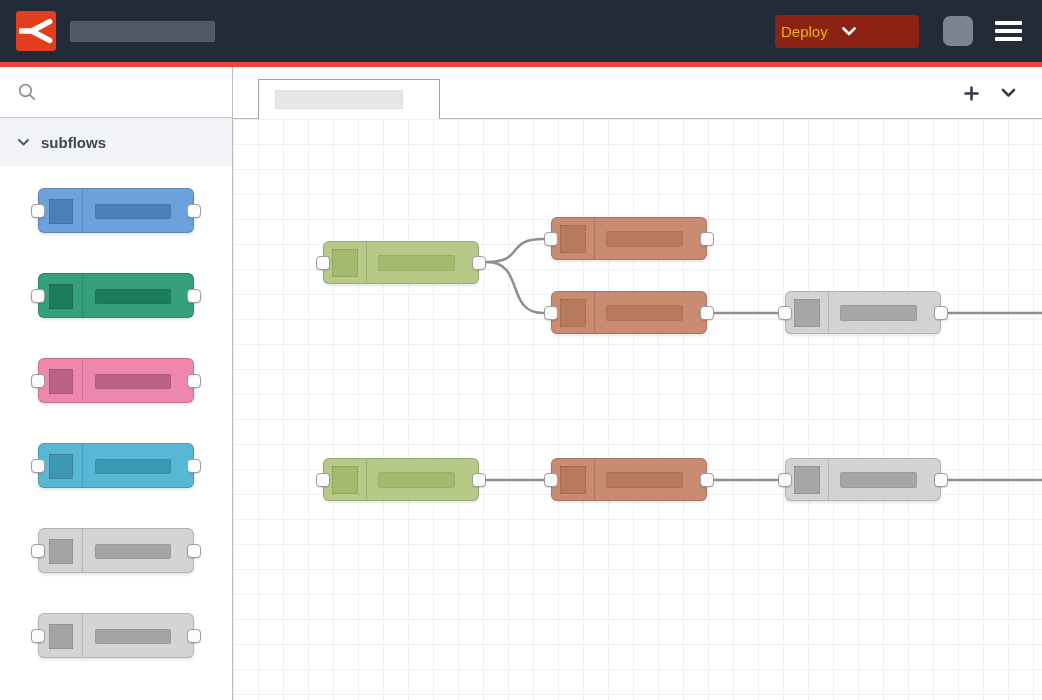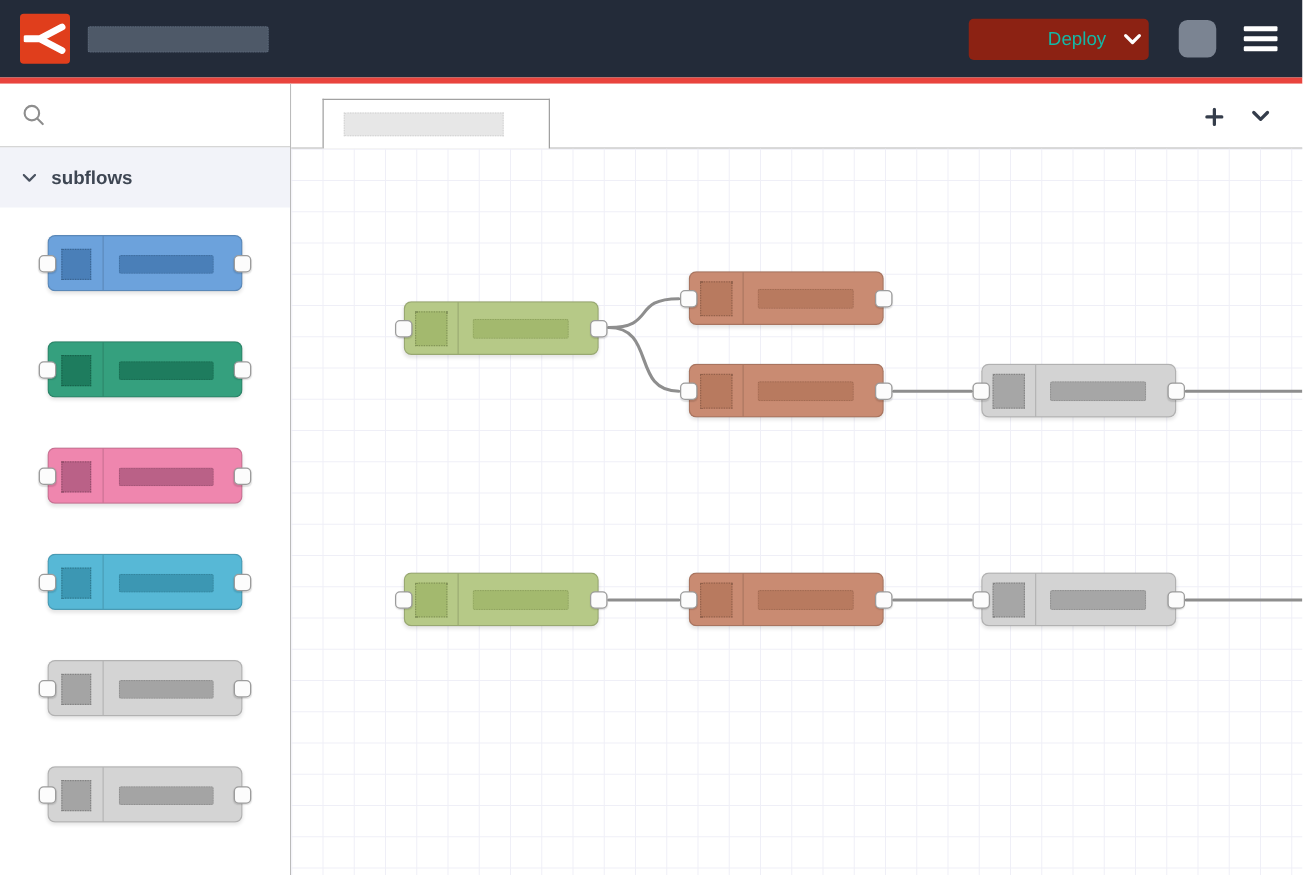--- a/index.html
+++ b/index.html
@@ -19,23 +19,23 @@
   .logo{
     width:40px;height:40px;border-radius:3px;background:#E03E1C;
     display:flex;align-items:center;justify-content:center;flex:0 0 auto;
   }
   .title-ph{
     margin-left:14px;width:145px;height:21px;border-radius:2px;
     background:#4E5968;border:1px dotted #5E6A7C;box-sizing:border-box;
   }
   .header-spacer{flex:1 1 auto;}
   .deploy-btn{
-    display:flex;align-items:center;justify-content:flex-end;gap:14px;
+    display:flex;align-items:center;justify-content:flex-start;gap:14px;
     width:144px;height:33px;border:none;border-radius:4px;
-    background:#8C2213;color:#14b8a6;font-family:inherit;font-size:15px;
+    background:#8C2213;color:#eab308;font-family:inherit;font-size:15px;
     font-weight:500;cursor:pointer;flex:0 0 auto;
   }
   .avatar{width:30px;height:30px;border-radius:7px;background:#7B8492;margin-left:24px;flex:0 0 auto;}
   .menu-btn{
     margin-left:22px;background:none;border:none;padding:0;cursor:pointer;
     display:flex;flex-direction:column;gap:4px;flex:0 0 auto;
   }
   .menu-btn span{display:block;width:27px;height:4px;background:#fff;border-radius:1px;}
   .red-line{height:5px;background:#E9443D;flex:0 0 auto;}
 

